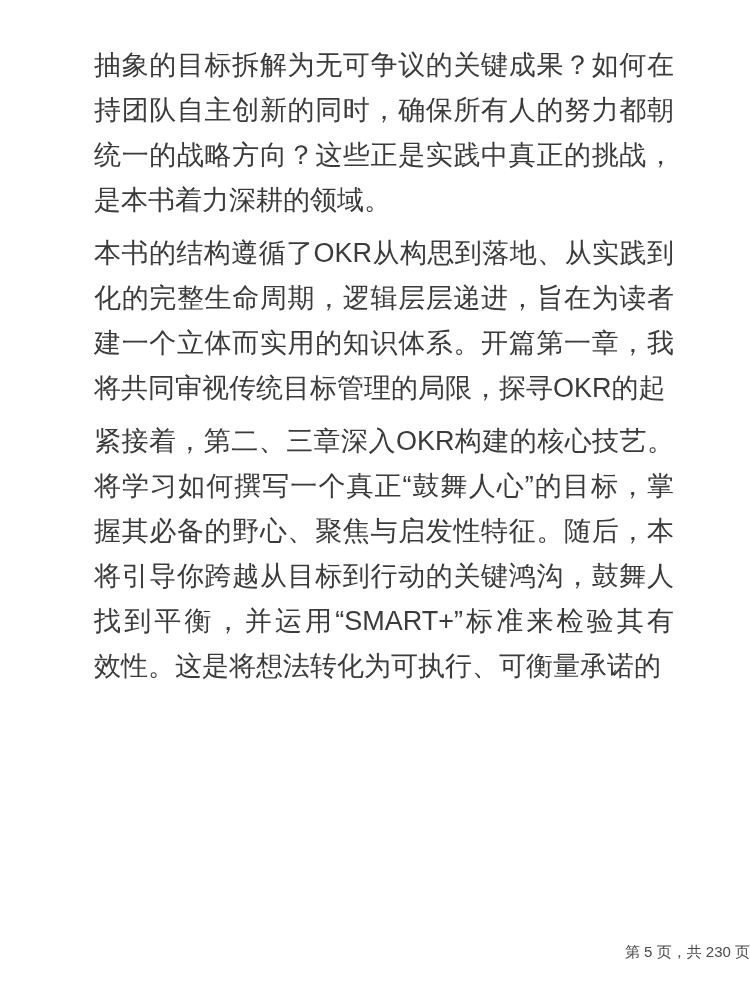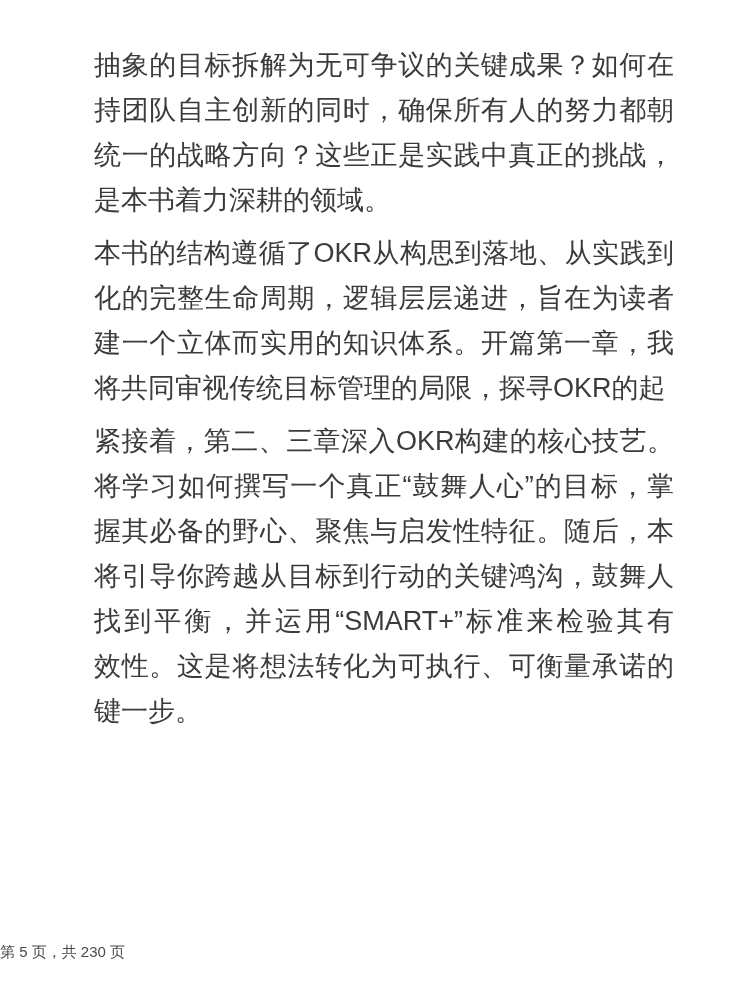--- a/index.html
+++ b/index.html
@@ -43,21 +43,21 @@
   }
   .para .line:last-child {
     text-align: left;
     text-align-last: left;
   }
   .footer {
     position: absolute;
     top: 941px;
     left: 0;
     width: 750px;
-    text-align: left;
+    text-align: right;
     font-size: 15px;
     line-height: 22px;
     color: var(--footer-text, #4a4a4a);
   }
 </style>
 </head>
 <body>
 
 <div class="page">
   <div class="content">
@@ -74,17 +74,16 @@
         <span class="line">建一个立体而实用的知识体系。开篇第一章，我们</span>
         <span class="line">将共同审视传统目标管理的局限，探寻OKR的起源</span>
       </p>
       <p class="para">
         <span class="line">紧接着，第二、三章深入OKR构建的核心技艺。你</span>
         <span class="line">将学习如何撰写一个真正“鼓舞人心”的目标，掌</span>
         <span class="line">握其必备的野心、聚焦与启发性特征。随后，本书</span>
         <span class="line">将引导你跨越从目标到行动的关键鸿沟，鼓舞人心</span>
         <span class="line">找到平衡，并运用“SMART+”标准来检验其有</span>
         <span class="line">效性。这是将想法转化为可执行、可衡量承诺的关</span>
-        <span class="line">键一步。</span>
       </p>
     </div>
   <div class="footer">第 5 页，共 230 页</div>
 </div>
 
 </body></html>

